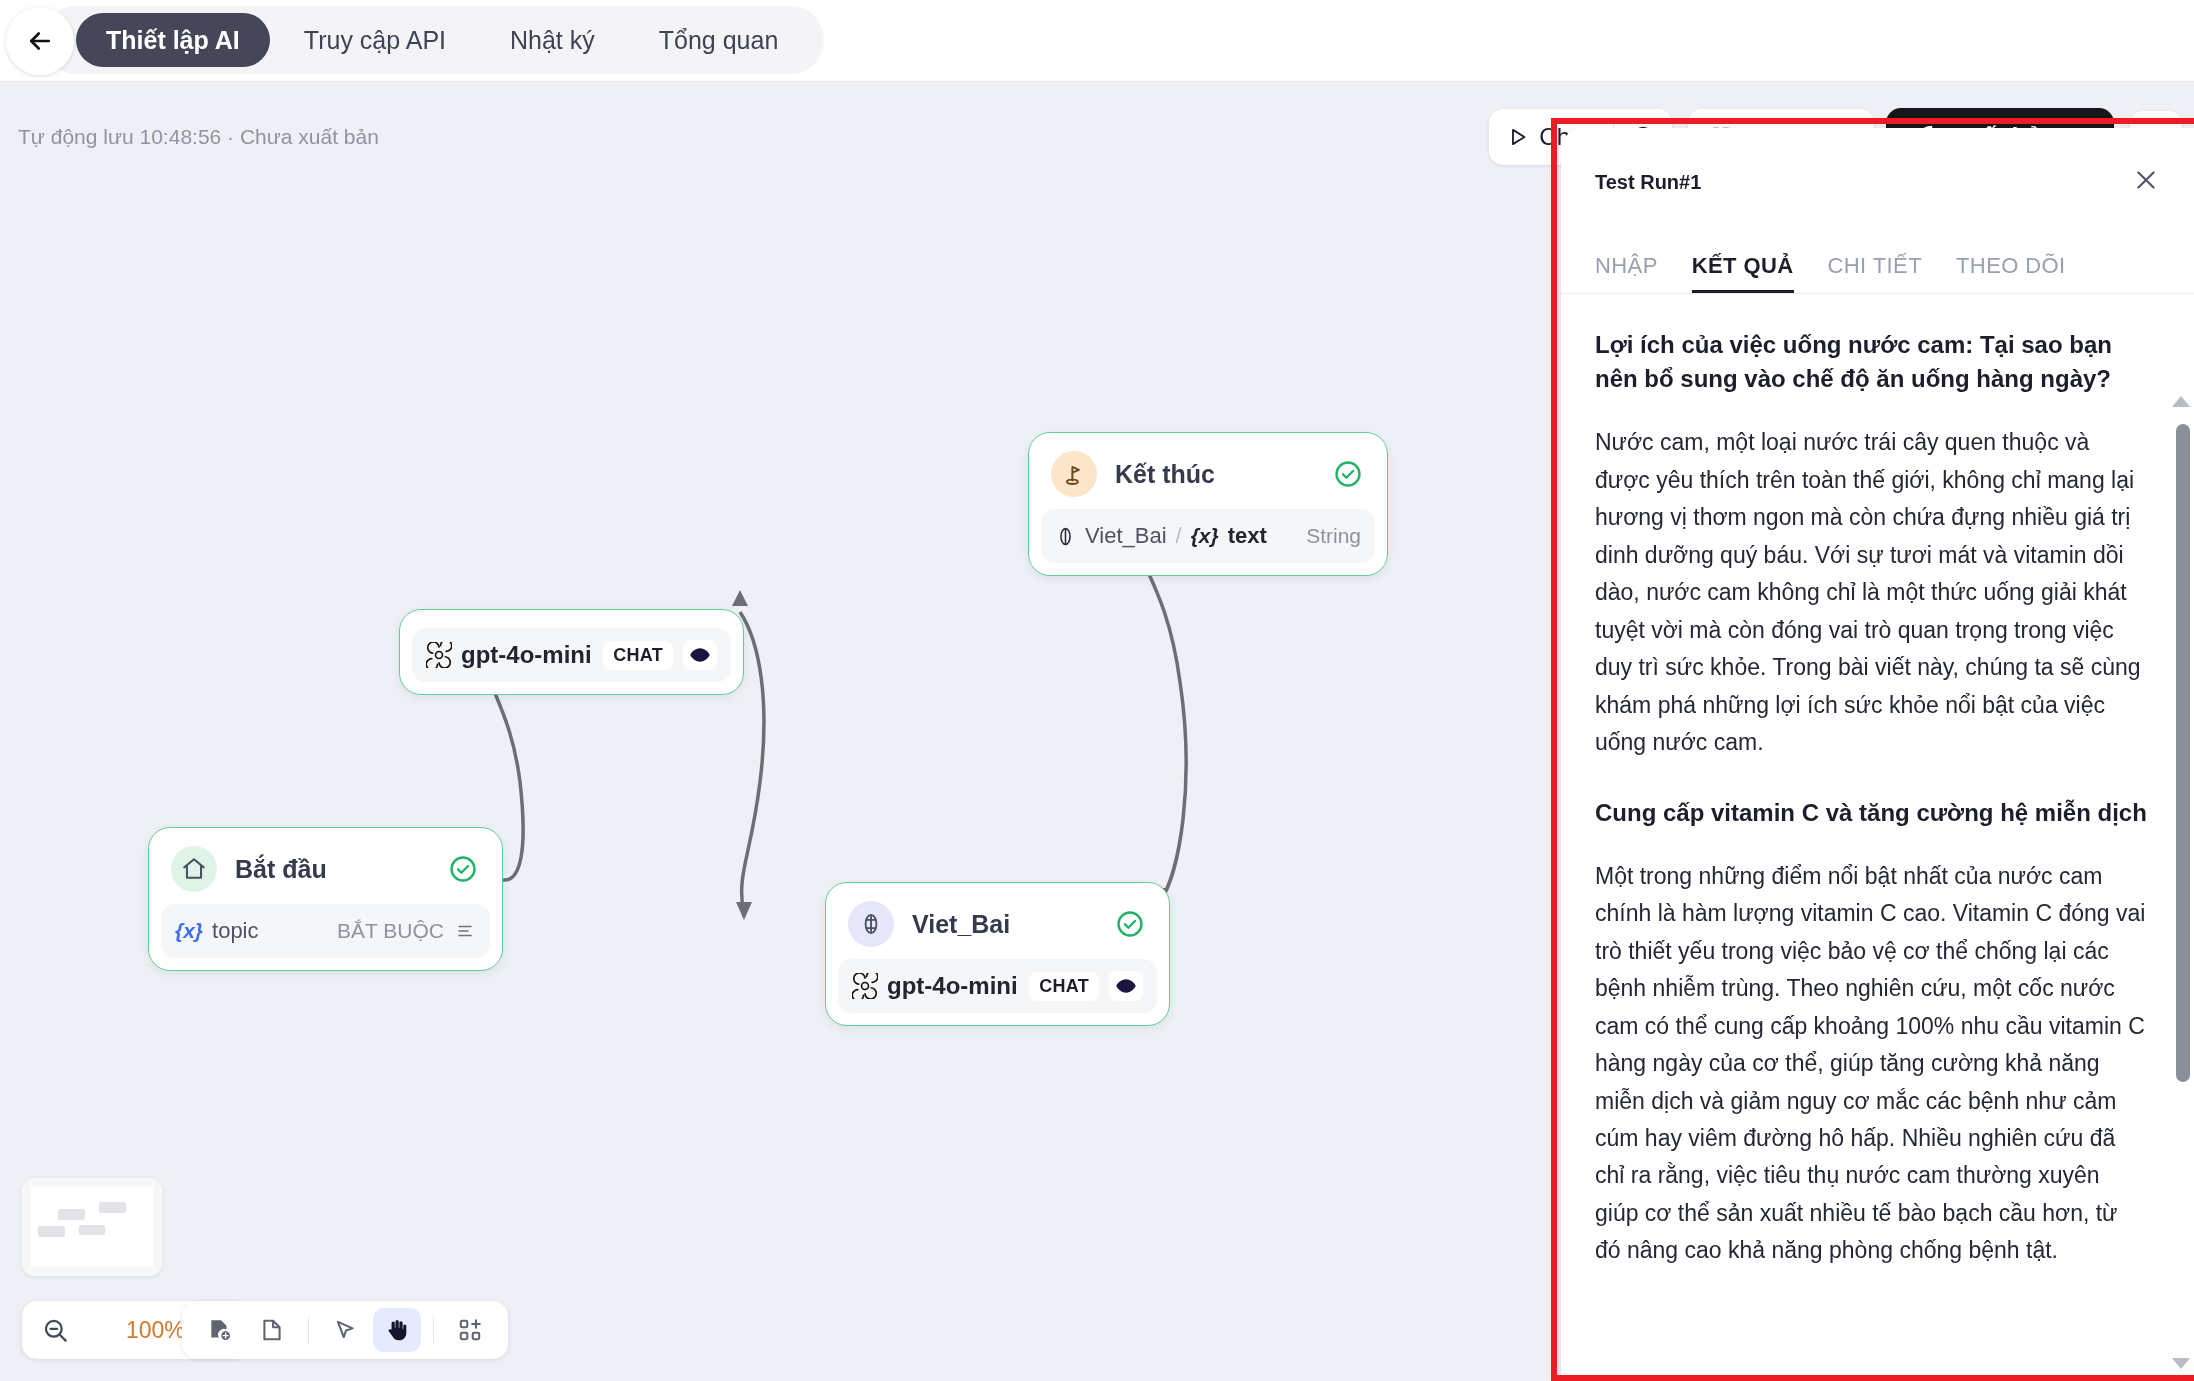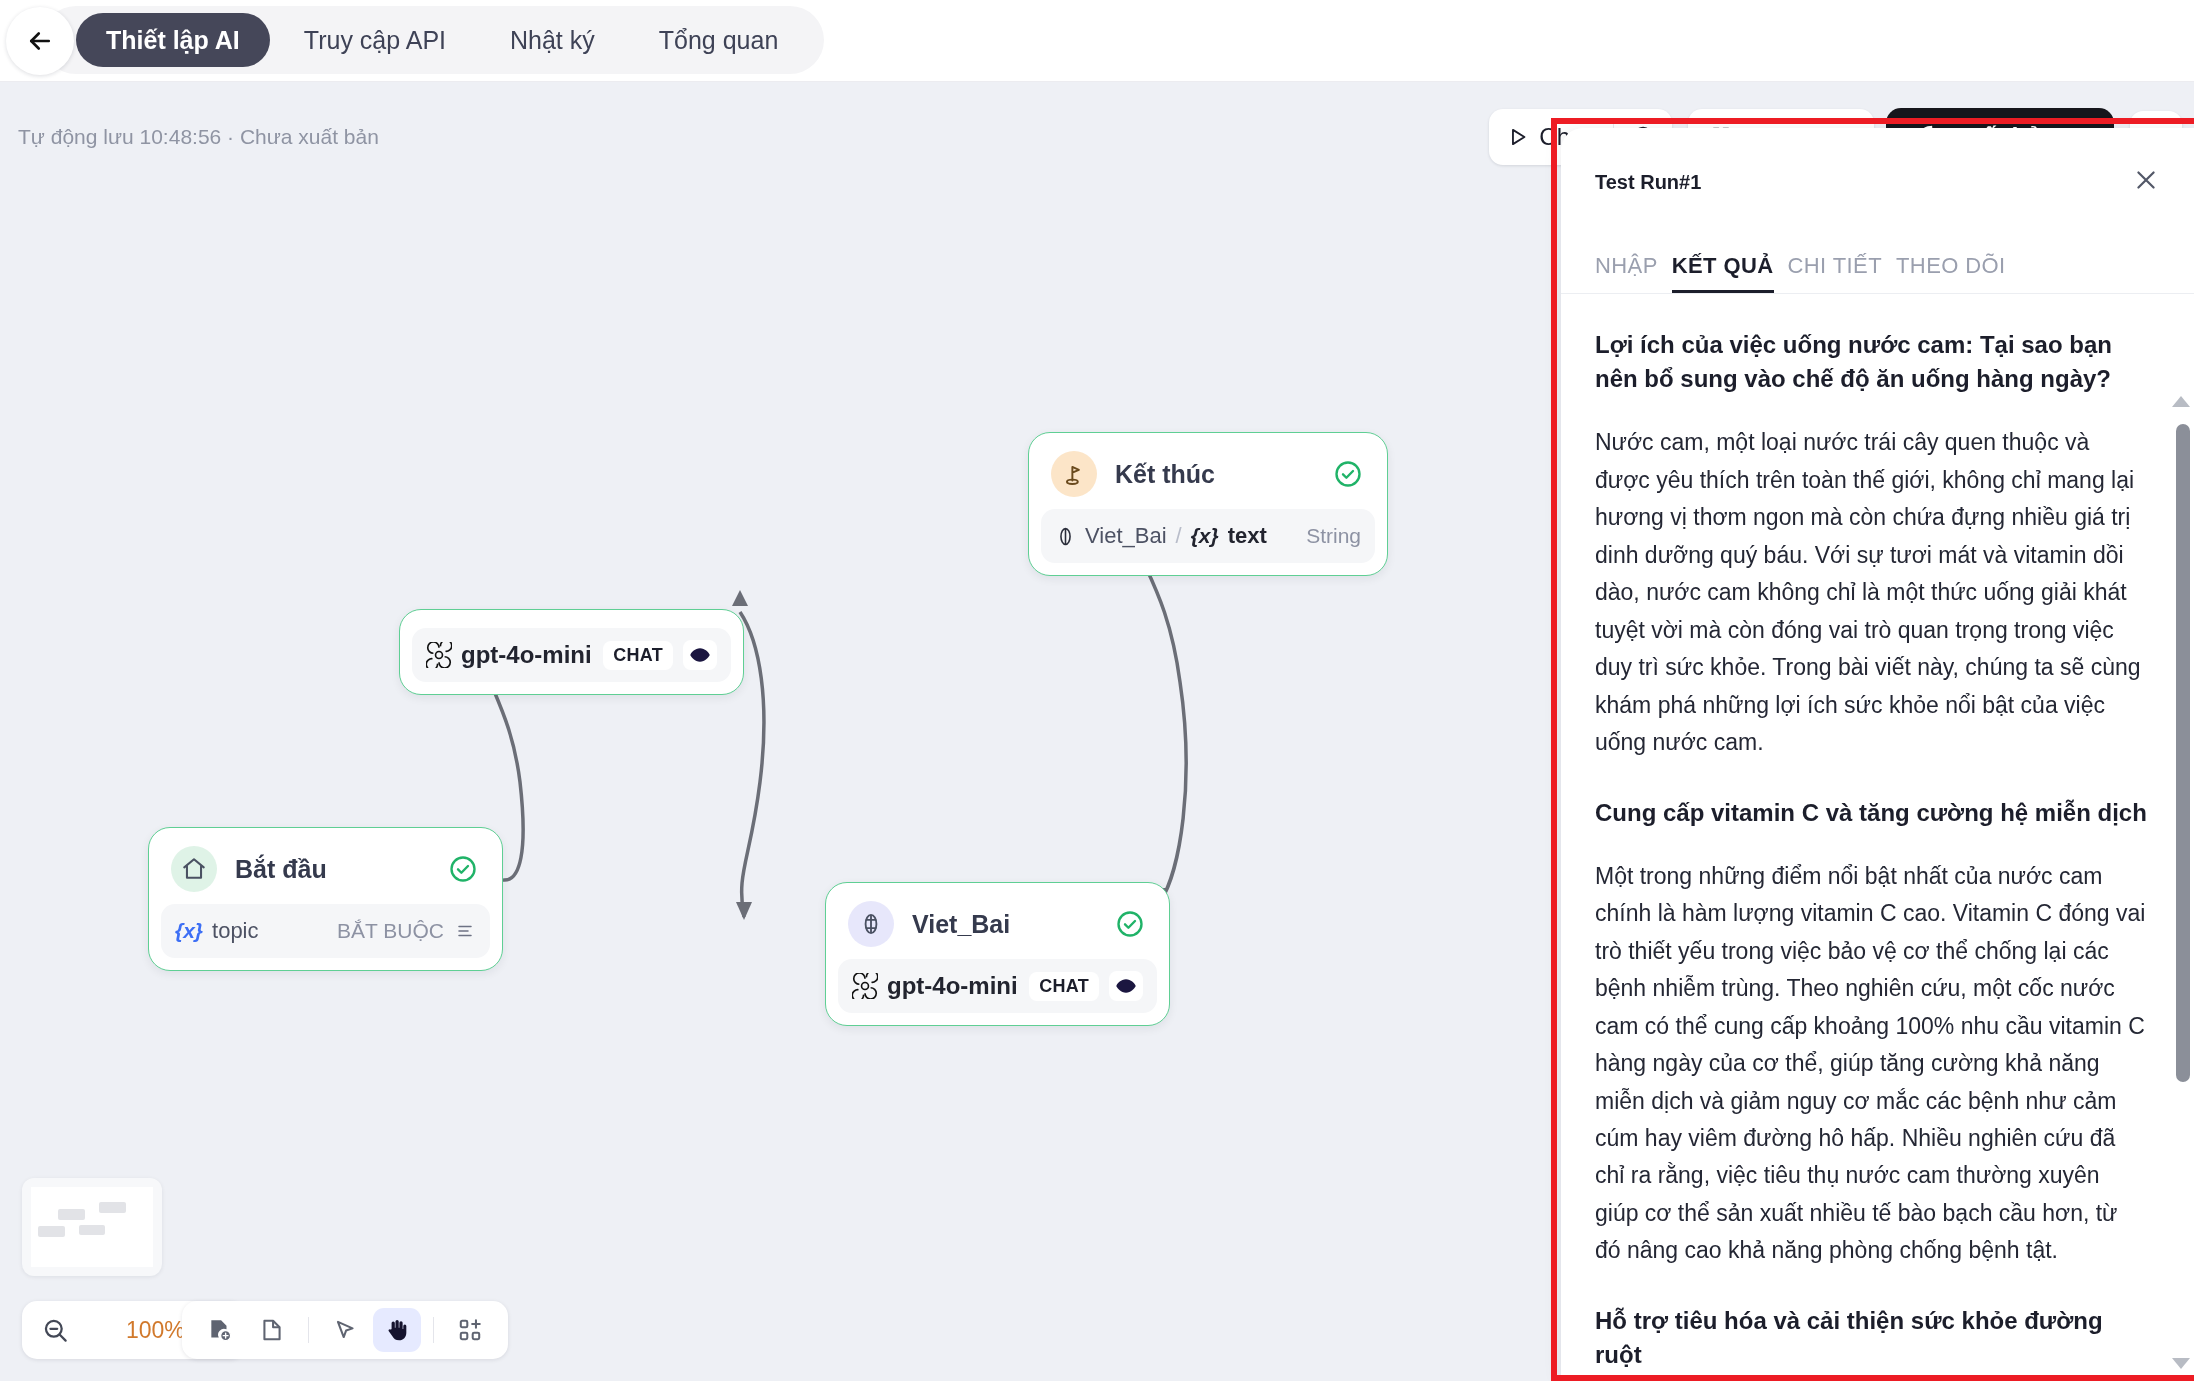--- a/index.html
+++ b/index.html
@@ -186,21 +186,21 @@
     display: flex; align-items: center;
     padding: 0 34px;
   }
   .panel-title { font-size: 20px; font-weight: 700; color: #1c1e2b; }
   .panel-close {
     position: absolute; right: 30px; top: 34px;
     width: 36px; height: 36px; cursor: pointer;
     display: flex; align-items: center; justify-content: center;
   }
   .panel-tabs {
-    display: flex; align-items: flex-end; gap: 14px;
+    display: flex; align-items: flex-end; gap: 34px;
     padding: 0 34px; height: 58px;
     border-bottom: 1px solid #eceef2;
   }
   .ptab {
     font-size: 22px; color: #9a9fae; letter-spacing: .4px;
     padding-bottom: 11px; cursor: pointer; white-space: nowrap;
     border-bottom: 3px solid transparent;
   }
   .ptab.active { color: #1c1e2b; font-weight: 700; border-bottom-color: #1c1e2b; }
   .panel-body {
@@ -528,21 +528,20 @@
       <span class="ptab">NHẬP</span>
       <span class="ptab active">KẾT QUẢ</span>
       <span class="ptab">CHI TIẾT</span>
       <span class="ptab">THEO DÕI</span>
     </div>
     <div class="panel-body">
       <div class="res-h">Lợi ích của việc uống nước cam: Tại sao bạn nên bổ sung vào chế độ ăn uống hàng ngày?</div>
       <div class="res-p">Nước cam, một loại nước trái cây quen thuộc và được yêu thích trên toàn thế giới, không chỉ mang lại hương vị thơm ngon mà còn chứa đựng nhiều giá trị dinh dưỡng quý báu. Với sự tươi mát và vitamin dồi dào, nước cam không chỉ là một thức uống giải khát tuyệt vời mà còn đóng vai trò quan trọng trong việc duy trì sức khỏe. Trong bài viết này, chúng ta sẽ cùng khám phá những lợi ích sức khỏe nổi bật của việc uống nước cam.</div>
       <div class="res-h">Cung cấp vitamin C và tăng cường hệ miễn dịch</div>
       <div class="res-p">Một trong những điểm nổi bật nhất của nước cam chính là hàm lượng vitamin C cao. Vitamin C đóng vai trò thiết yếu trong việc bảo vệ cơ thể chống lại các bệnh nhiễm trùng. Theo nghiên cứu, một cốc nước cam có thể cung cấp khoảng 100% nhu cầu vitamin C hàng ngày của cơ thể, giúp tăng cường khả năng miễn dịch và giảm nguy cơ mắc các bệnh như cảm cúm hay viêm đường hô hấp. Nhiều nghiên cứu đã chỉ ra rằng, việc tiêu thụ nước cam thường xuyên giúp cơ thể sản xuất nhiều tế bào bạch cầu hơn, từ đó nâng cao khả năng phòng chống bệnh tật.</div>
-      <div class="res-h">Hỗ trợ tiêu hóa và cải thiện sức khỏe đường ruột</div>
 
     </div>
     <div class="pscroll-up"></div>
     <div class="pscroll"></div>
     <div class="pscroll-dn"></div>
   </div>
 
   <div class="hl-frame"></div>
 
 </div>

